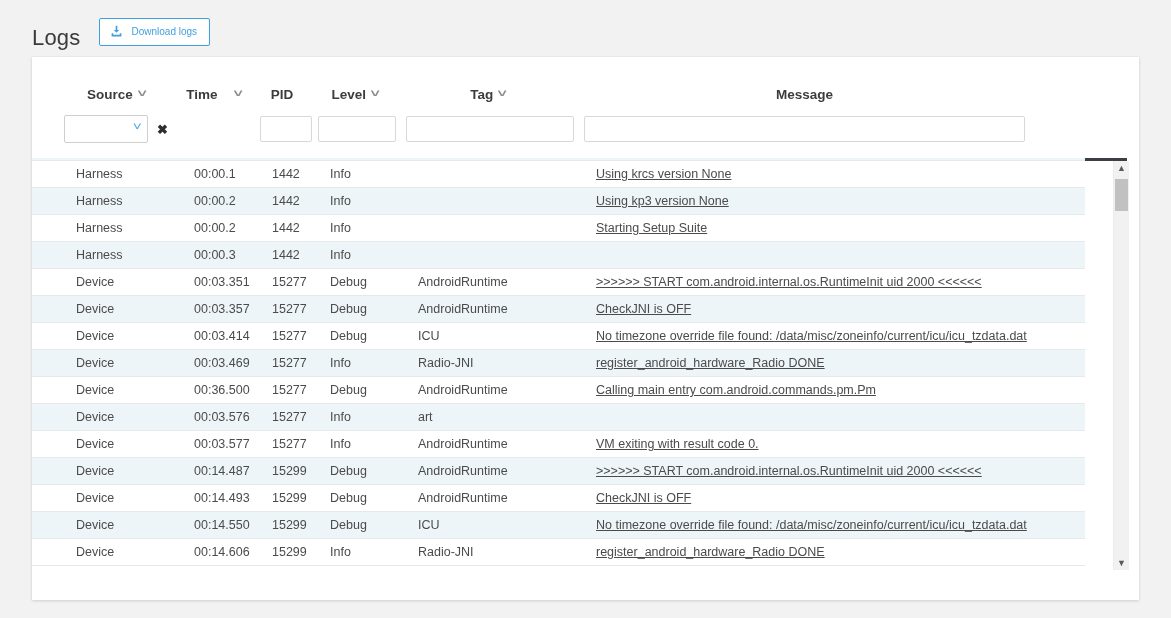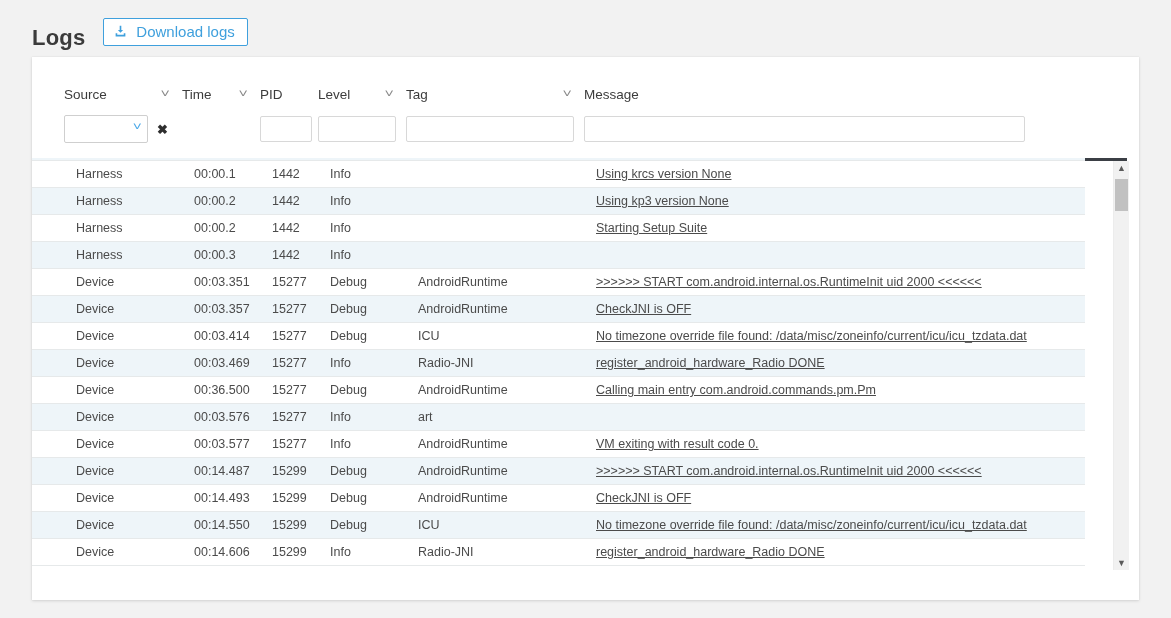--- a/index.html
+++ b/index.html
@@ -20,35 +20,35 @@
     position: absolute;
     left: 32px;
     top: 12px;
     display: flex;
     align-items: center;
     gap: 18px;
   }
   .page-title {
     font-size: 22px;
     color: #3b3b3b;
-    font-weight: 700;
+    font-weight: 400;
     letter-spacing: .2px;
     margin-top: 13px;
   }
   .download-btn {
     display: inline-flex;
     align-items: center;
     gap: 9px;
     height: 22px;
     padding: 2px 12px 2px 10px;
     border: 1px solid #3fa0dd;
     border-radius: 2px;
     background: #ffffff;
     color: #3fa0dd;
-    font-size: 15px;
+    font-size: 10px;
     line-height: 1;
     cursor: pointer;
     box-sizing: content-box;
   }
   .download-btn .dl-icon { display: inline-flex; align-items: center; }
 
   
   .card {
     position: absolute;
     left: 32px;
@@ -77,25 +77,25 @@
   }
   .hrow {
     display: flex;
     align-items: center;
     padding-left: 32px;
     box-sizing: border-box;
   }
   .hcell {
     display: flex;
     align-items: center;
-    justify-content: space-between;
+    justify-content: center;
     padding-right: 14px;
     box-sizing: border-box;
     font-size: 13.5px;
-    font-weight: normal;
+    font-weight: bold;
     color: #3c3c3c;
   }
   .chev {
     color: #8a8a8a;
     font-size: 11px;
     line-height: 1;
     margin-left: 6px;
     transform: scaleX(1.45) translateY(-1px);
     cursor: pointer;
   }

